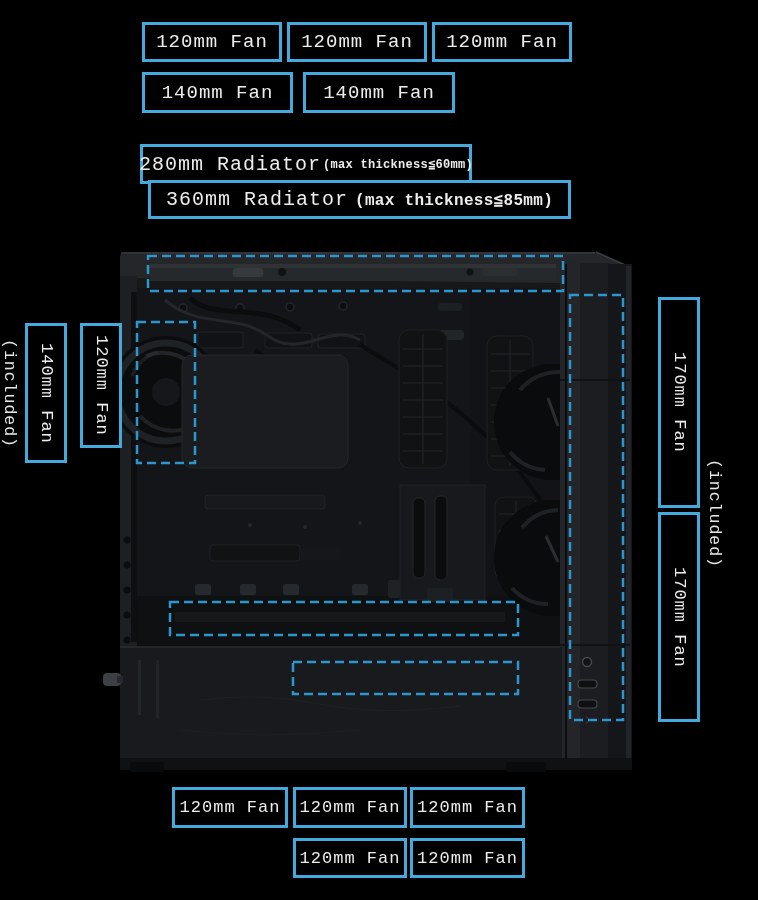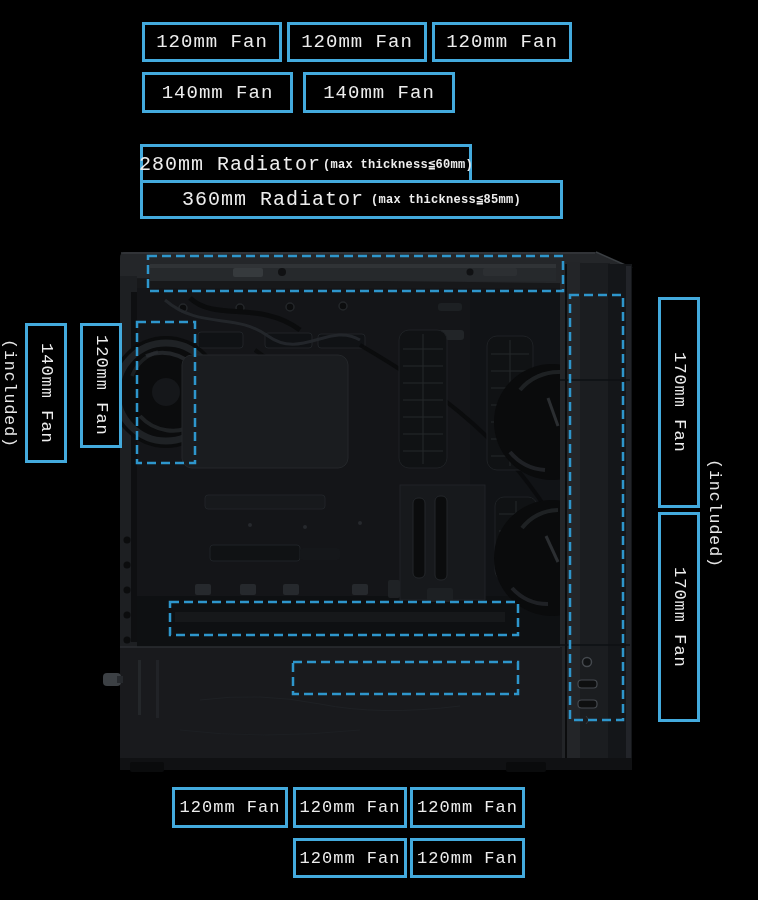--- a/index.html
+++ b/index.html
@@ -7,21 +7,21 @@
          font-family:Liberation Mono, monospace;color:#ededed;}
   #case-art{position:absolute;left:0;top:0;z-index:1;}
   .box{position:absolute;z-index:2;box-sizing:border-box;border:3px solid #43aadd;background:#000;
        display:flex;align-items:center;justify-content:center;color:#ededed;letter-spacing:1px;
        white-space:nowrap;}
   .fz-top{font-size:19px;}
   .fz-bot{font-size:17px;}
   .rad{justify-content:center;}
   .rad .main{font-size:20px;letter-spacing:1px;}
   .rad .note{font-size:12px;font-weight:bold;letter-spacing:.3px;margin-left:2px;}
-  .rad2 .note{margin-left:7px;font-size:12px;}
+  .rad2 .note{margin-left:7px;font-size:16px;}
   .vbox{writing-mode:vertical-rl;text-orientation:mixed;font-size:17px;letter-spacing:1px;}
   .vtext{position:absolute;z-index:2;writing-mode:vertical-rl;text-orientation:mixed;
          display:flex;align-items:center;justify-content:center;font-size:16.5px;
          letter-spacing:1px;color:#e6e6e6;white-space:nowrap;}
 </style>
 </head>
 <body>
 
 <div id="stage">
 
@@ -181,21 +181,21 @@
   <div class="box fz-top" style="left:287px;top:22px;width:140px;height:40px">120mm Fan</div>
   <div class="box fz-top" style="left:432px;top:22px;width:140px;height:40px">120mm Fan</div>
 
   <div class="box fz-top" style="left:142px;top:72px;width:151px;height:41px">140mm Fan</div>
   <div class="box fz-top" style="left:303px;top:72px;width:152px;height:41px">140mm Fan</div>
 
   <div class="box rad" style="left:140px;top:144px;width:332px;height:40px">
     <span class="main">280mm Radiator</span>
       <span class="note">(max thickness≦60mm)</span>
   </div>
-  <div class="box rad rad2" style="left:140px;top:180px;width:423px;height:39px">
+  <div class="box rad rad2" style="left:148px;top:180px;width:423px;height:39px">
     <span class="main">360mm Radiator</span>
       <span class="note">(max thickness≦85mm)</span>
   </div>
 
   <div class="vtext" style="left:-2px;top:328px;width:22px;height:132px">(included)</div>
   <div class="box vbox" style="left:25px;top:323px;width:42px;height:140px">140mm Fan</div>
   <div class="box vbox" style="left:80px;top:323px;width:42px;height:125px">120mm Fan</div>
 
   <div class="box vbox" style="left:658px;top:297px;width:42px;height:211px">170mm Fan</div>
   <div class="box vbox" style="left:658px;top:512px;width:42px;height:210px">170mm Fan</div>

